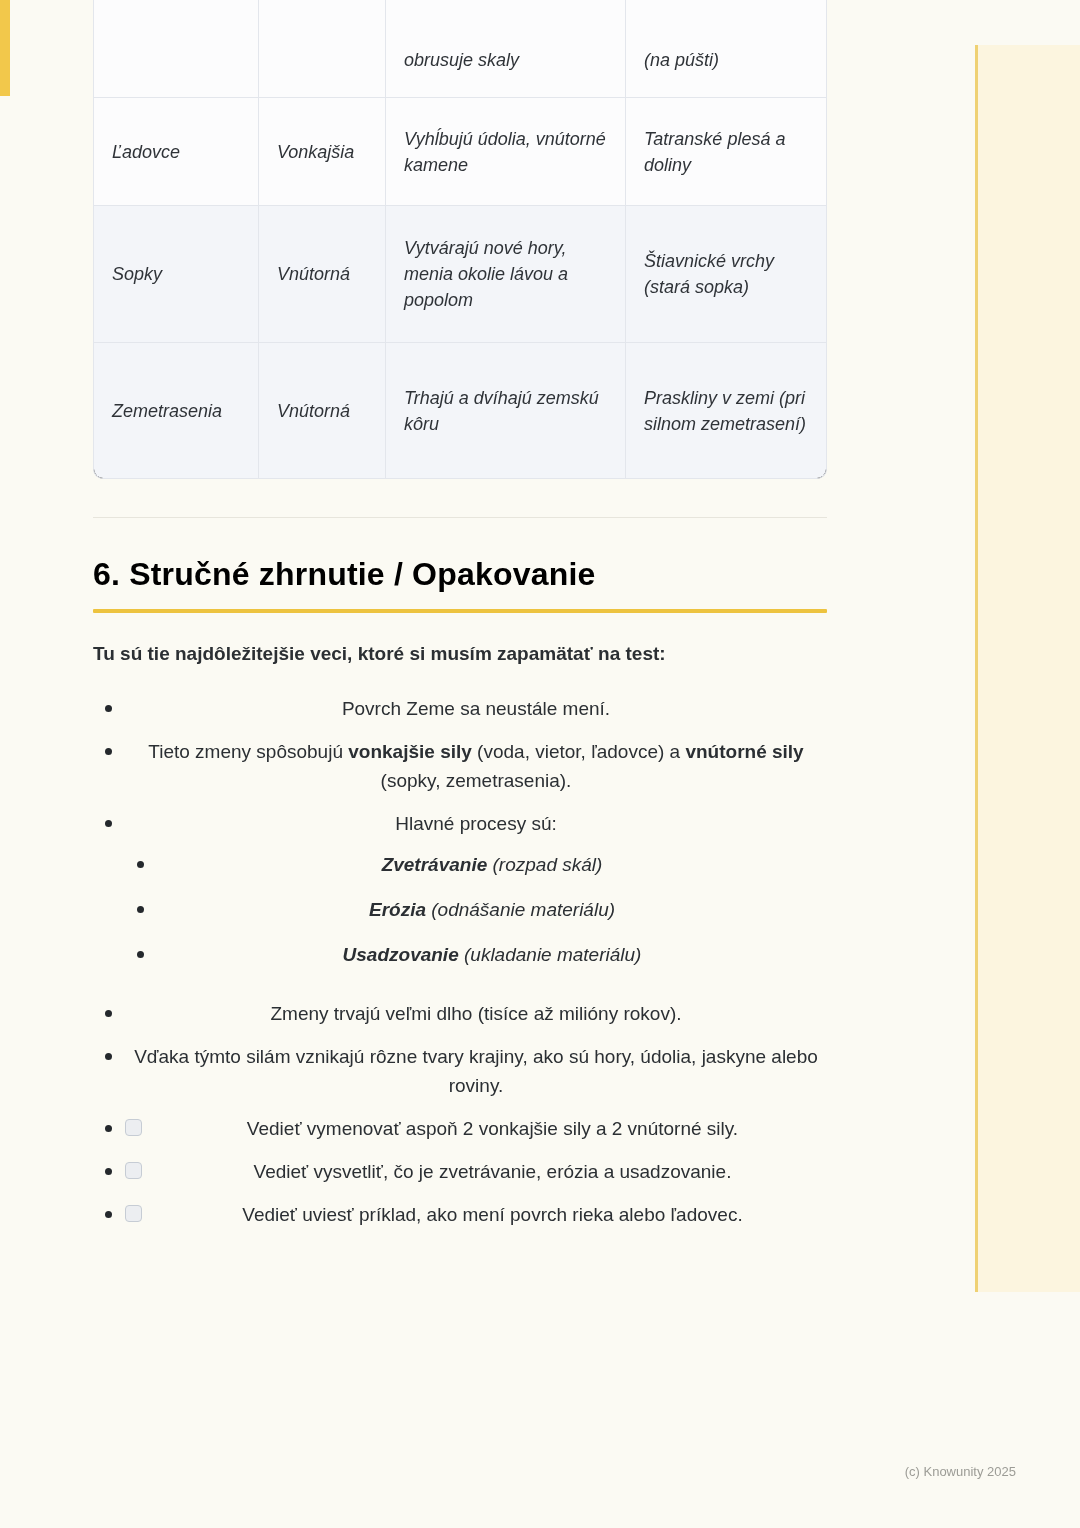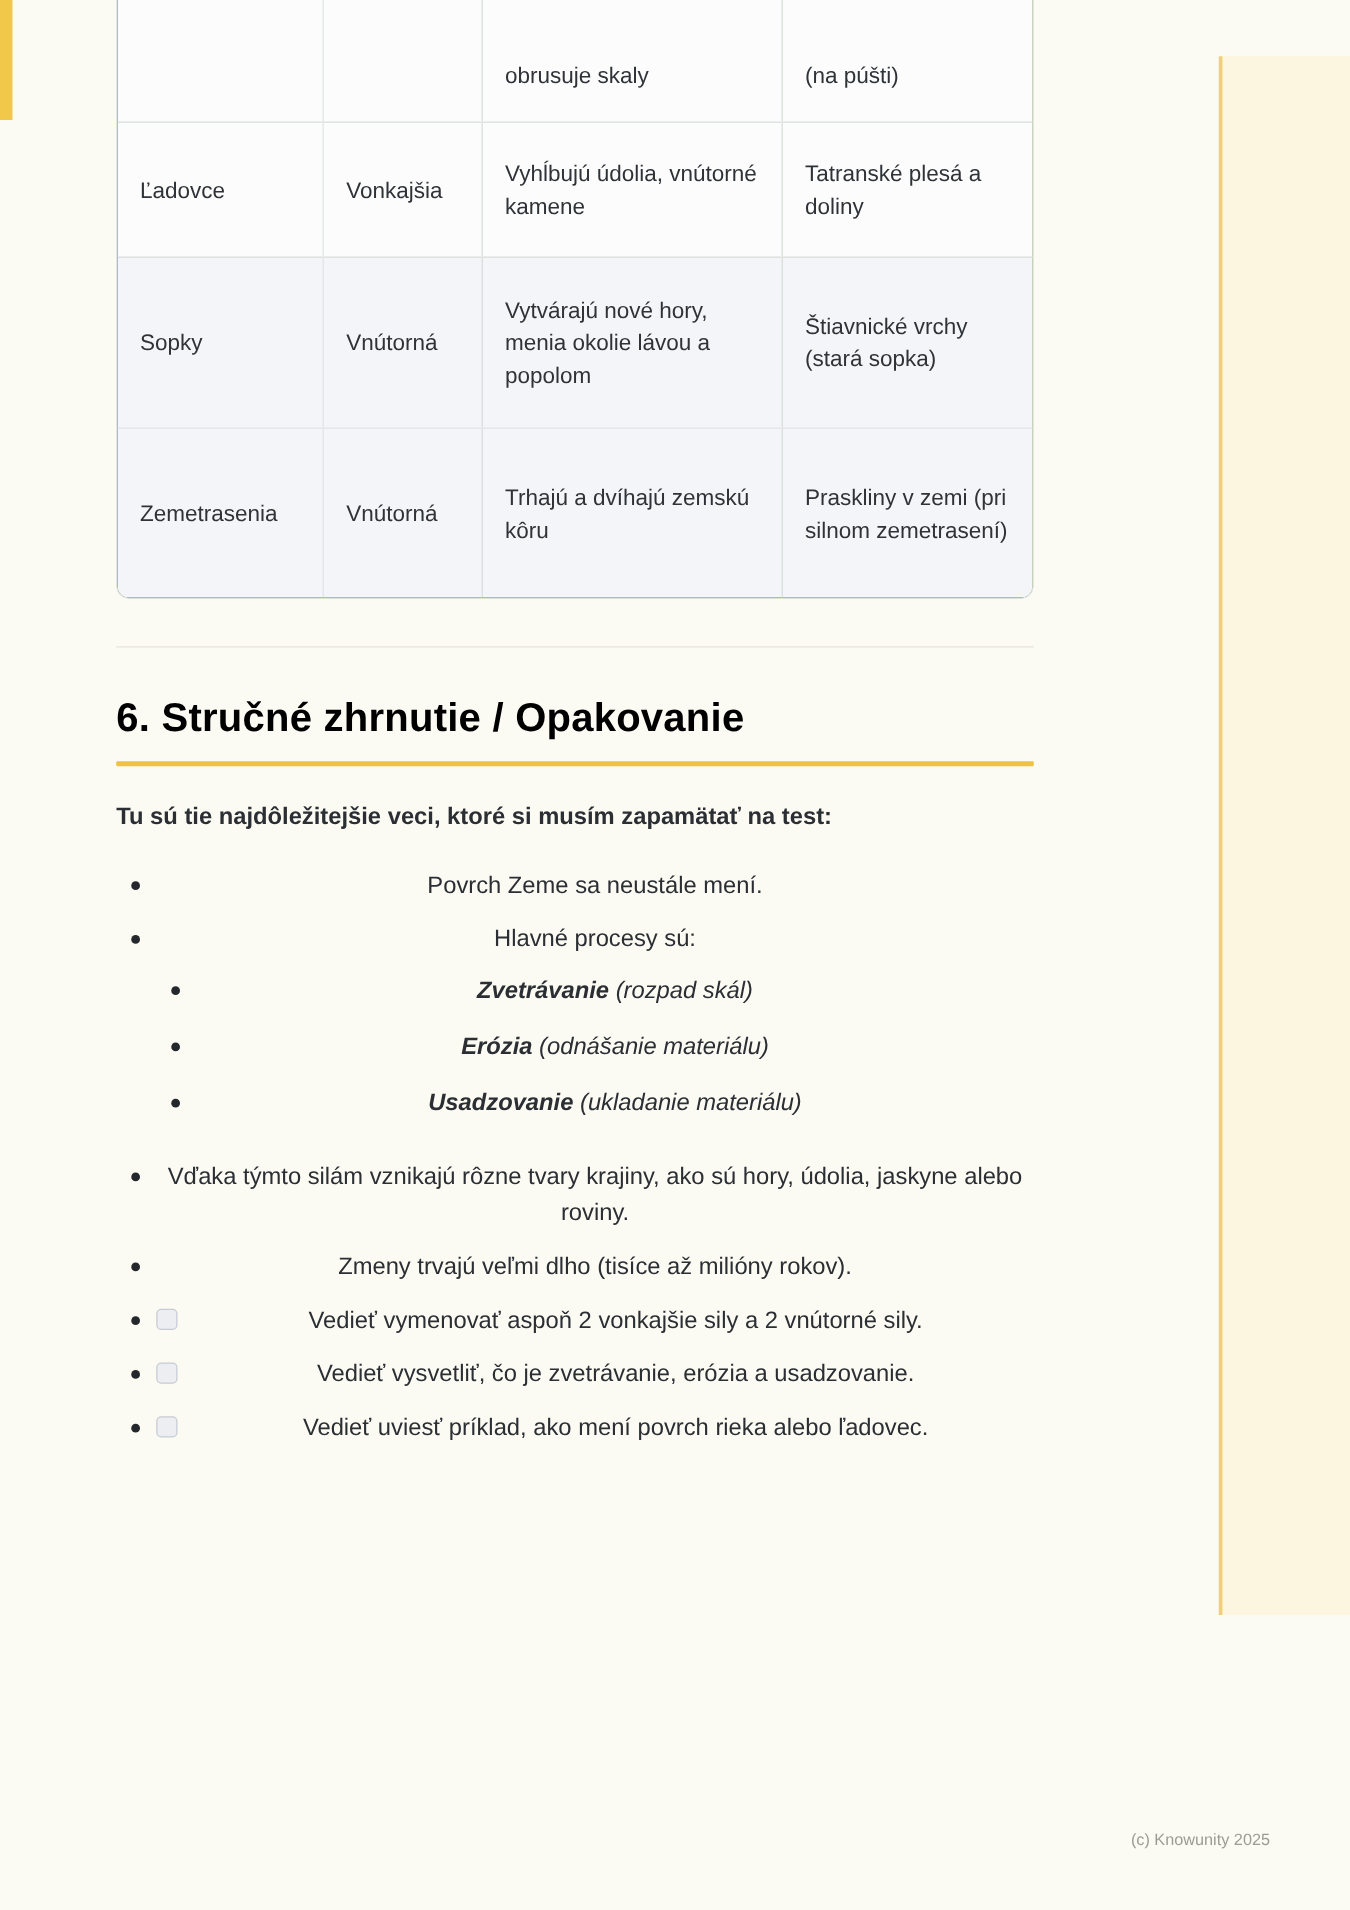--- a/index.html
+++ b/index.html
@@ -17,21 +17,22 @@
   .margin-panel { position:absolute; left:978px; top:45px; width:102px; height:1247px; background:#fcf5df; }
   .margin-line { position:absolute; left:975px; top:45px; width:3px; height:1247px; background:#efd173; }
 
   .content { position:absolute; left:93px; top:0; width:734px; }
 
   
   .table-clip {
     overflow:hidden;
     border:1px solid #e3e6ec; border-top:none;
     border-radius:0 0 10px 10px;
-    background:#4d7c0f;
+    background:#000000;
+    font-style:italic;
   }
   table.forces { width:100%; border-collapse:separate; border-spacing:0; margin-top:-60px; table-layout:fixed; }
   table.forces td {
     font-size:18px; line-height:26px; color:#2f3338;
     padding:16px 18px; vertical-align:middle;
     border-bottom:1px solid #e3e6ec;
     background:#fcfcfd;
   }
   table.forces td:not(:last-child) { border-right:1px solid #e3e6ec; }
   table.forces tr.shaded td { background:#f3f5f9; }
@@ -125,20 +126,26 @@
 
   <ul class="bullets">
 
     <li>
       <span class="dot-col">
           <span class="dot"></span>
         </span>
       <div class="li-body"><span>Povrch Zeme sa neustále mení.</span></div>
     </li>
 
+    <li>
+      <span class="dot-col">
+          <span class="dot"></span>
+        </span>
+      <div class="li-body"><span>Tieto zmeny spôsobujú </span><strong>vonkajšie sily</strong><span> (voda, vietor, ľadovce) a </span><strong>vnútorné sily</strong><span> (sopky, zemetrasenia).</span></div>
+    </li>
 
     <li>
       <span class="dot-col">
           <span class="dot"></span>
         </span>
       <div class="li-body">
         <span>Hlavné procesy sú:</span>
         <ul class="sub">
           <li>
             <span class="dot-col">
@@ -159,28 +166,28 @@
             <div class="li-body"><strong>Usadzovanie</strong><span> (ukladanie materiálu)</span></div>
           </li>
         </ul>
       </div>
     </li>
 
     <li>
       <span class="dot-col">
           <span class="dot"></span>
         </span>
+      <div class="li-body"><span>Zmeny trvajú veľmi dlho (tisíce až milióny rokov).</span></div>
+    </li>
+
+    <li>
+      <span class="dot-col">
+          <span class="dot"></span>
+        </span>
       <div class="li-body"><span>Vďaka týmto silám vznikajú rôzne tvary krajiny, ako sú hory, údolia, jaskyne alebo roviny.</span></div>
-    </li>
-
-    <li>
-      <span class="dot-col">
-          <span class="dot"></span>
-        </span>
-      <div class="li-body"><span>Zmeny trvajú veľmi dlho (tisíce až milióny rokov).</span></div>
     </li>
 
     <li>
       <span class="dot-col">
           <span class="dot"></span>
         </span>
       <span class="checkbox"></span>
       <div class="li-body"><span>Vedieť vymenovať aspoň 2 vonkajšie sily a 2 vnútorné sily.</span></div>
     </li>
 

